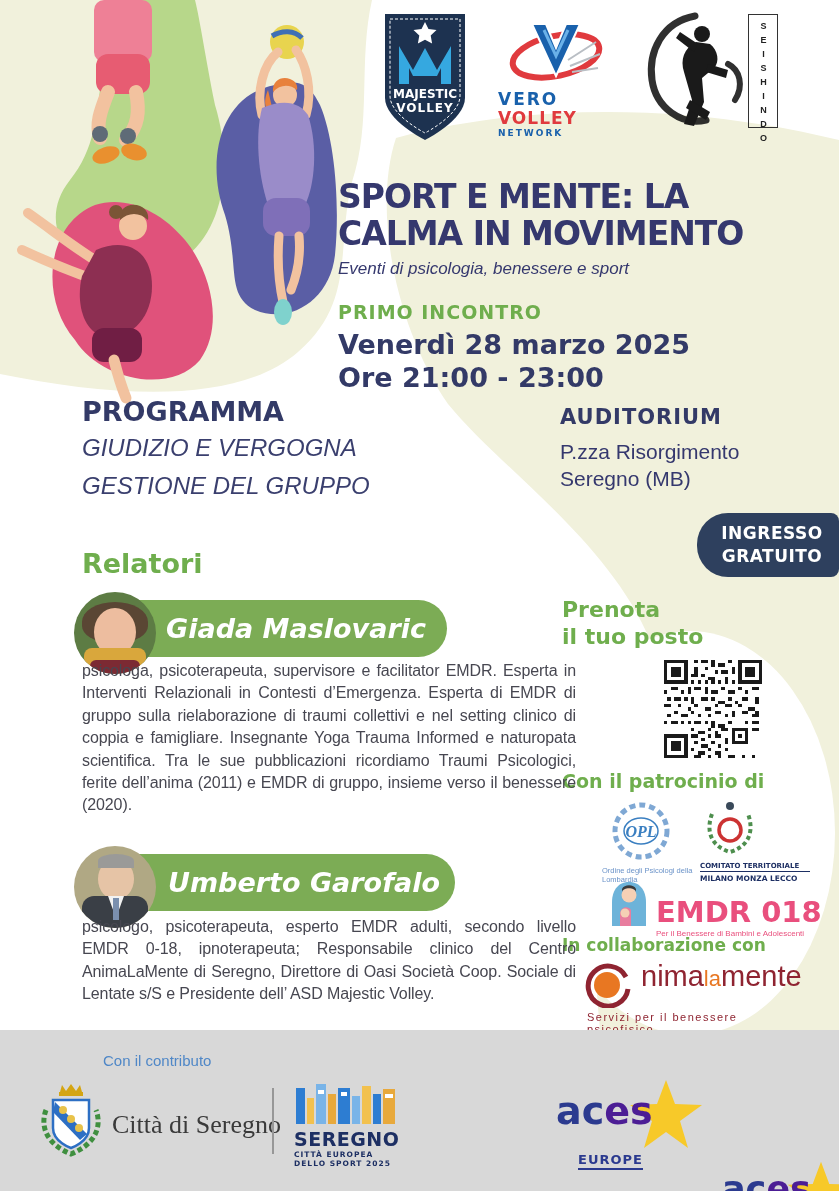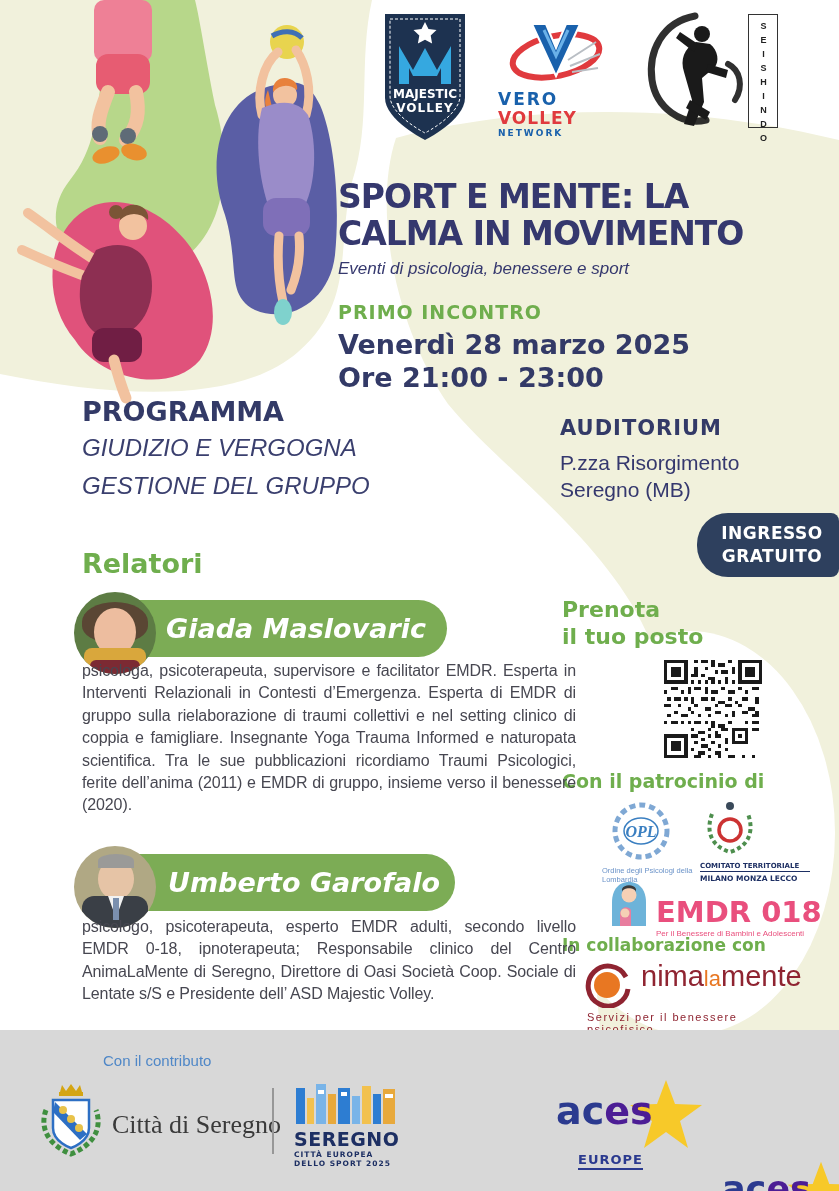--- a/index.html
+++ b/index.html
@@ -139,21 +139,21 @@
 
   <div class="abs ctr" style="left:338px;top:178px;width:480px;">
     <div class="title">SPORT E MENTE: LA</div>
     <div class="title">CALMA IN MOVIMENTO</div>
     <div class="subtitle" style="margin-top:7px;">Eventi di psicologia, benessere e sport</div>
     <div class="green-h" style="font-size:19px;letter-spacing:1px;margin-top:22px;">PRIMO INCONTRO</div>
     <div class="navy-h" style="font-size:27px;margin-top:6px;">Venerdì 28 marzo 2025</div>
     <div class="navy-h" style="font-size:27px;margin-top:2px;">Ore 21:00 - 23:00</div>
   </div>
 
-  <div class="abs ctr" style="left:560px;top:416px;width:270px;">
+  <div class="abs ctr" style="left:560px;top:405px;width:270px;">
     <div class="navy-h" style="font-size:21px;letter-spacing:1px;">AUDITORIUM</div>
     <div class="navy-t" style="font-size:21px;line-height:27px;margin-top:9px;">
       <div>P.zza Risorgimento</div>
       <div>Seregno (MB)</div>
     </div>
   </div>
 
   <div class="abs badge" style="left:697px;top:513px;width:142px;box-sizing:border-box;">
     <div>INGRESSO</div>
     <div>GRATUITO</div>

